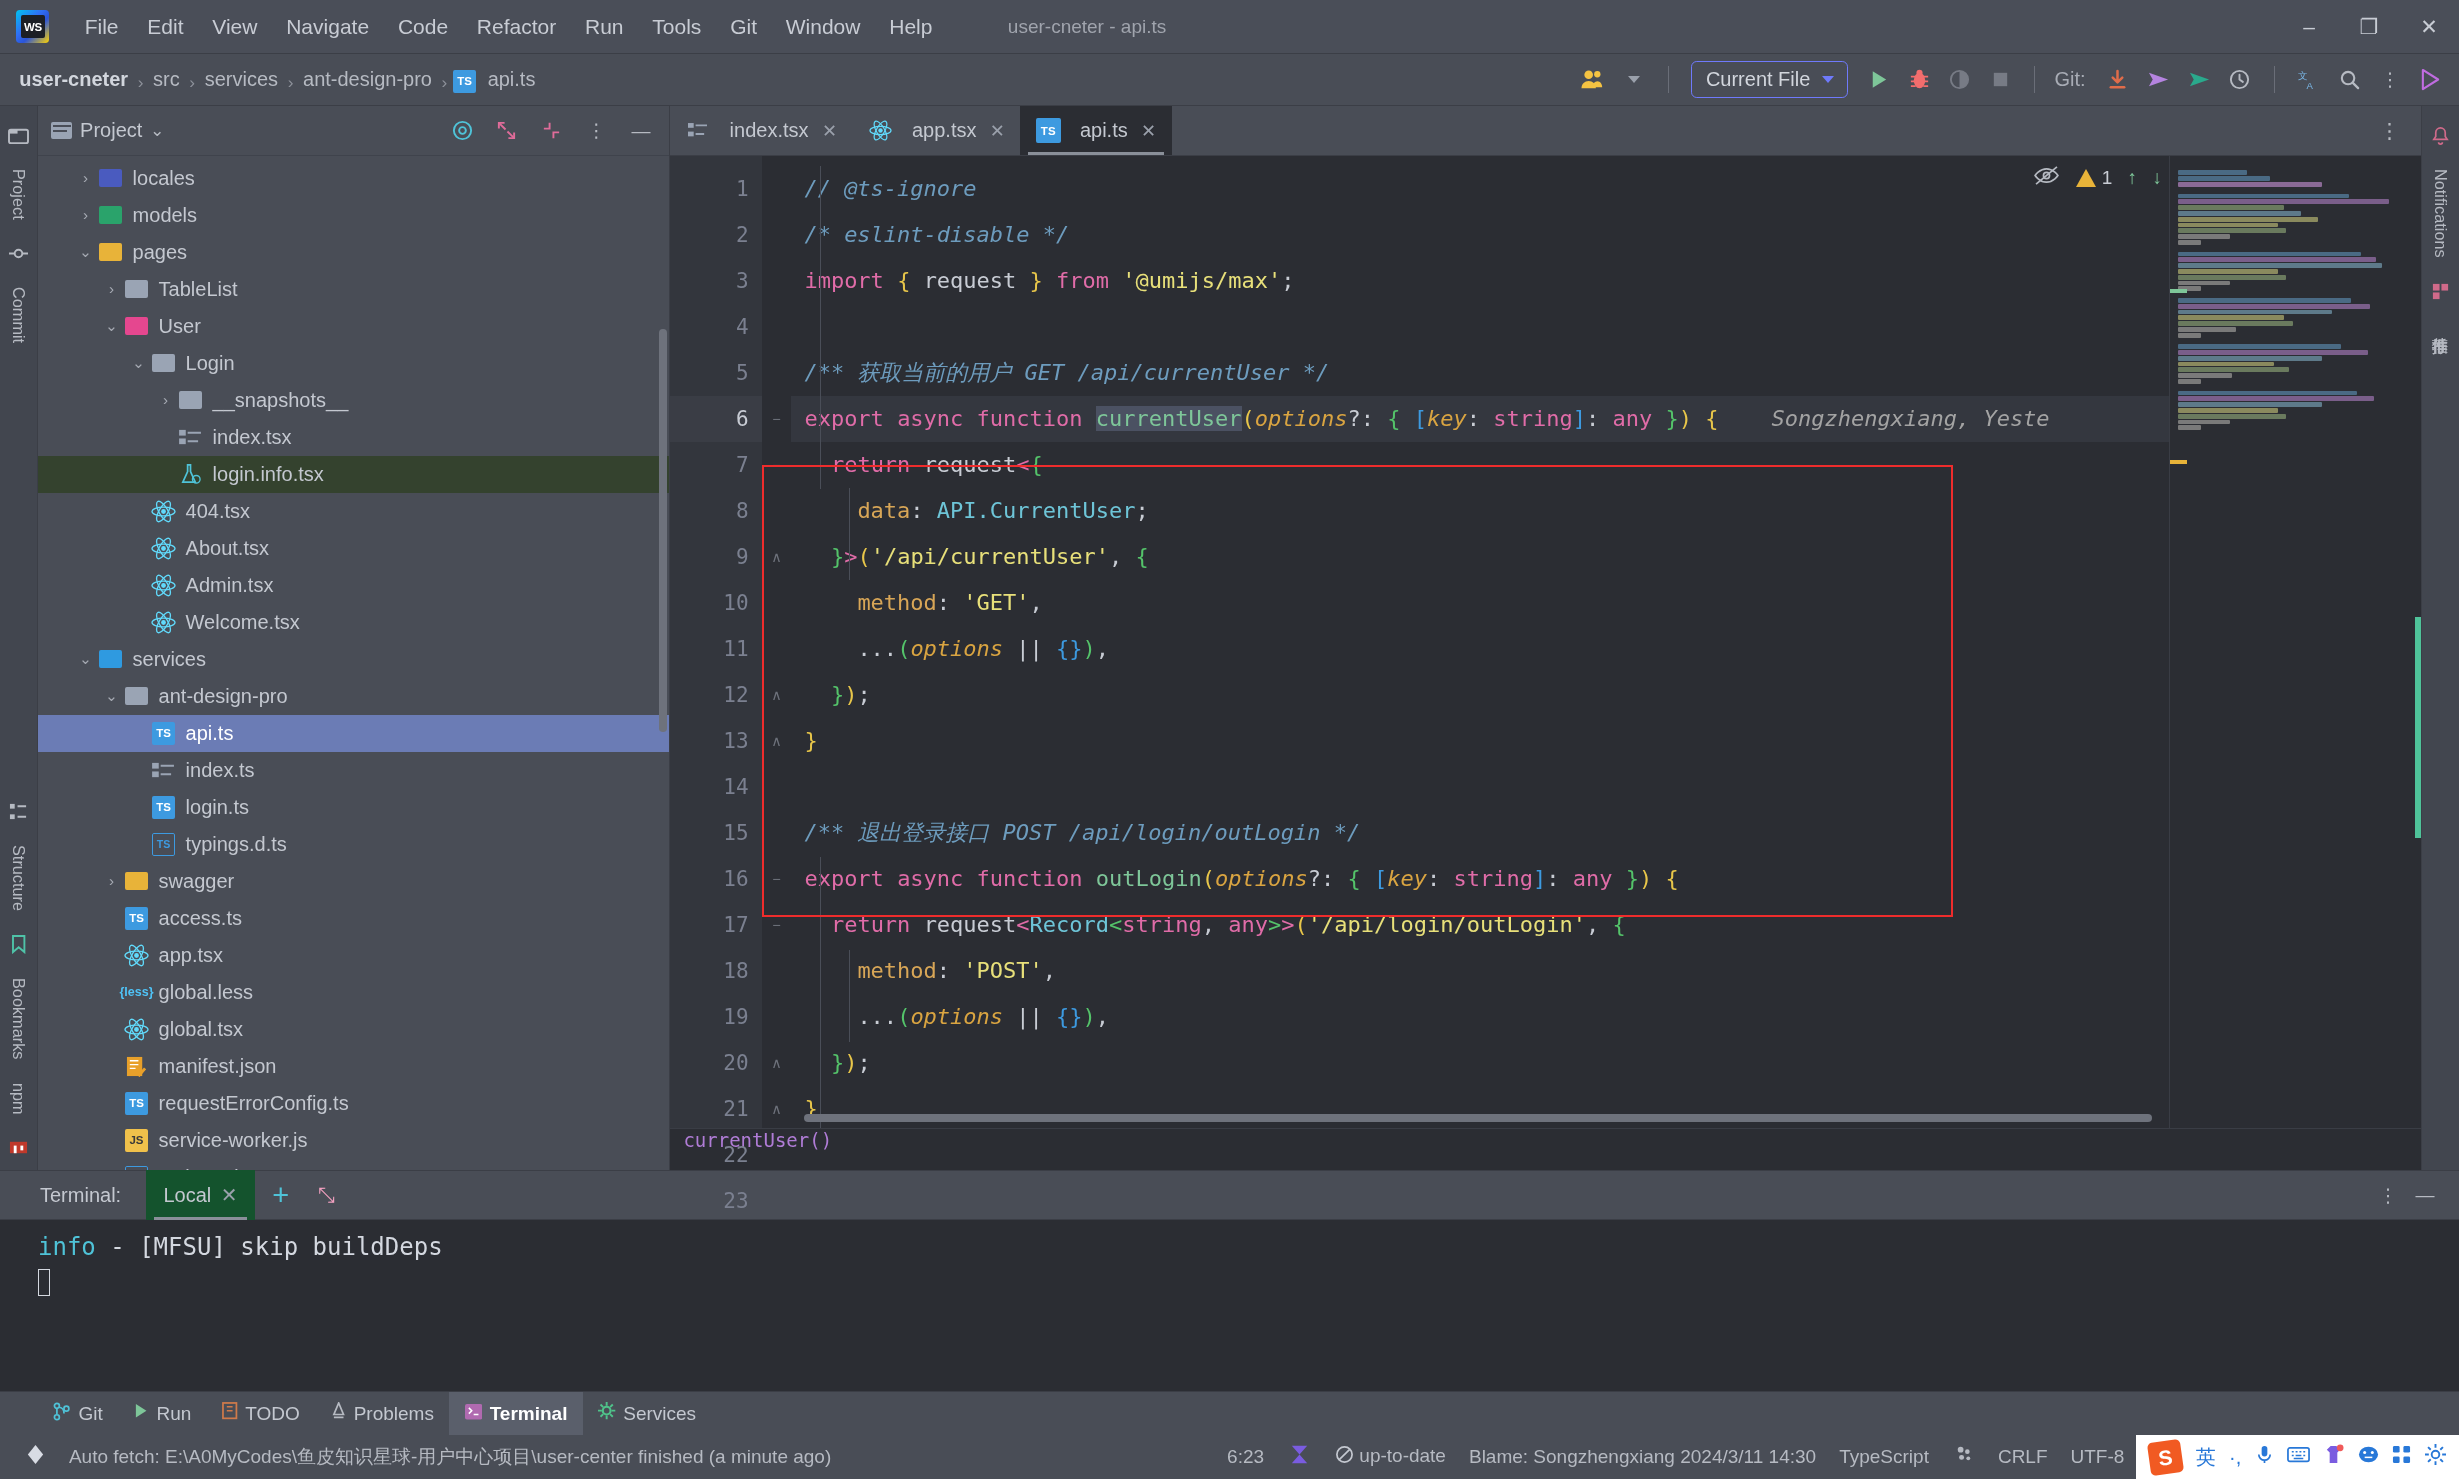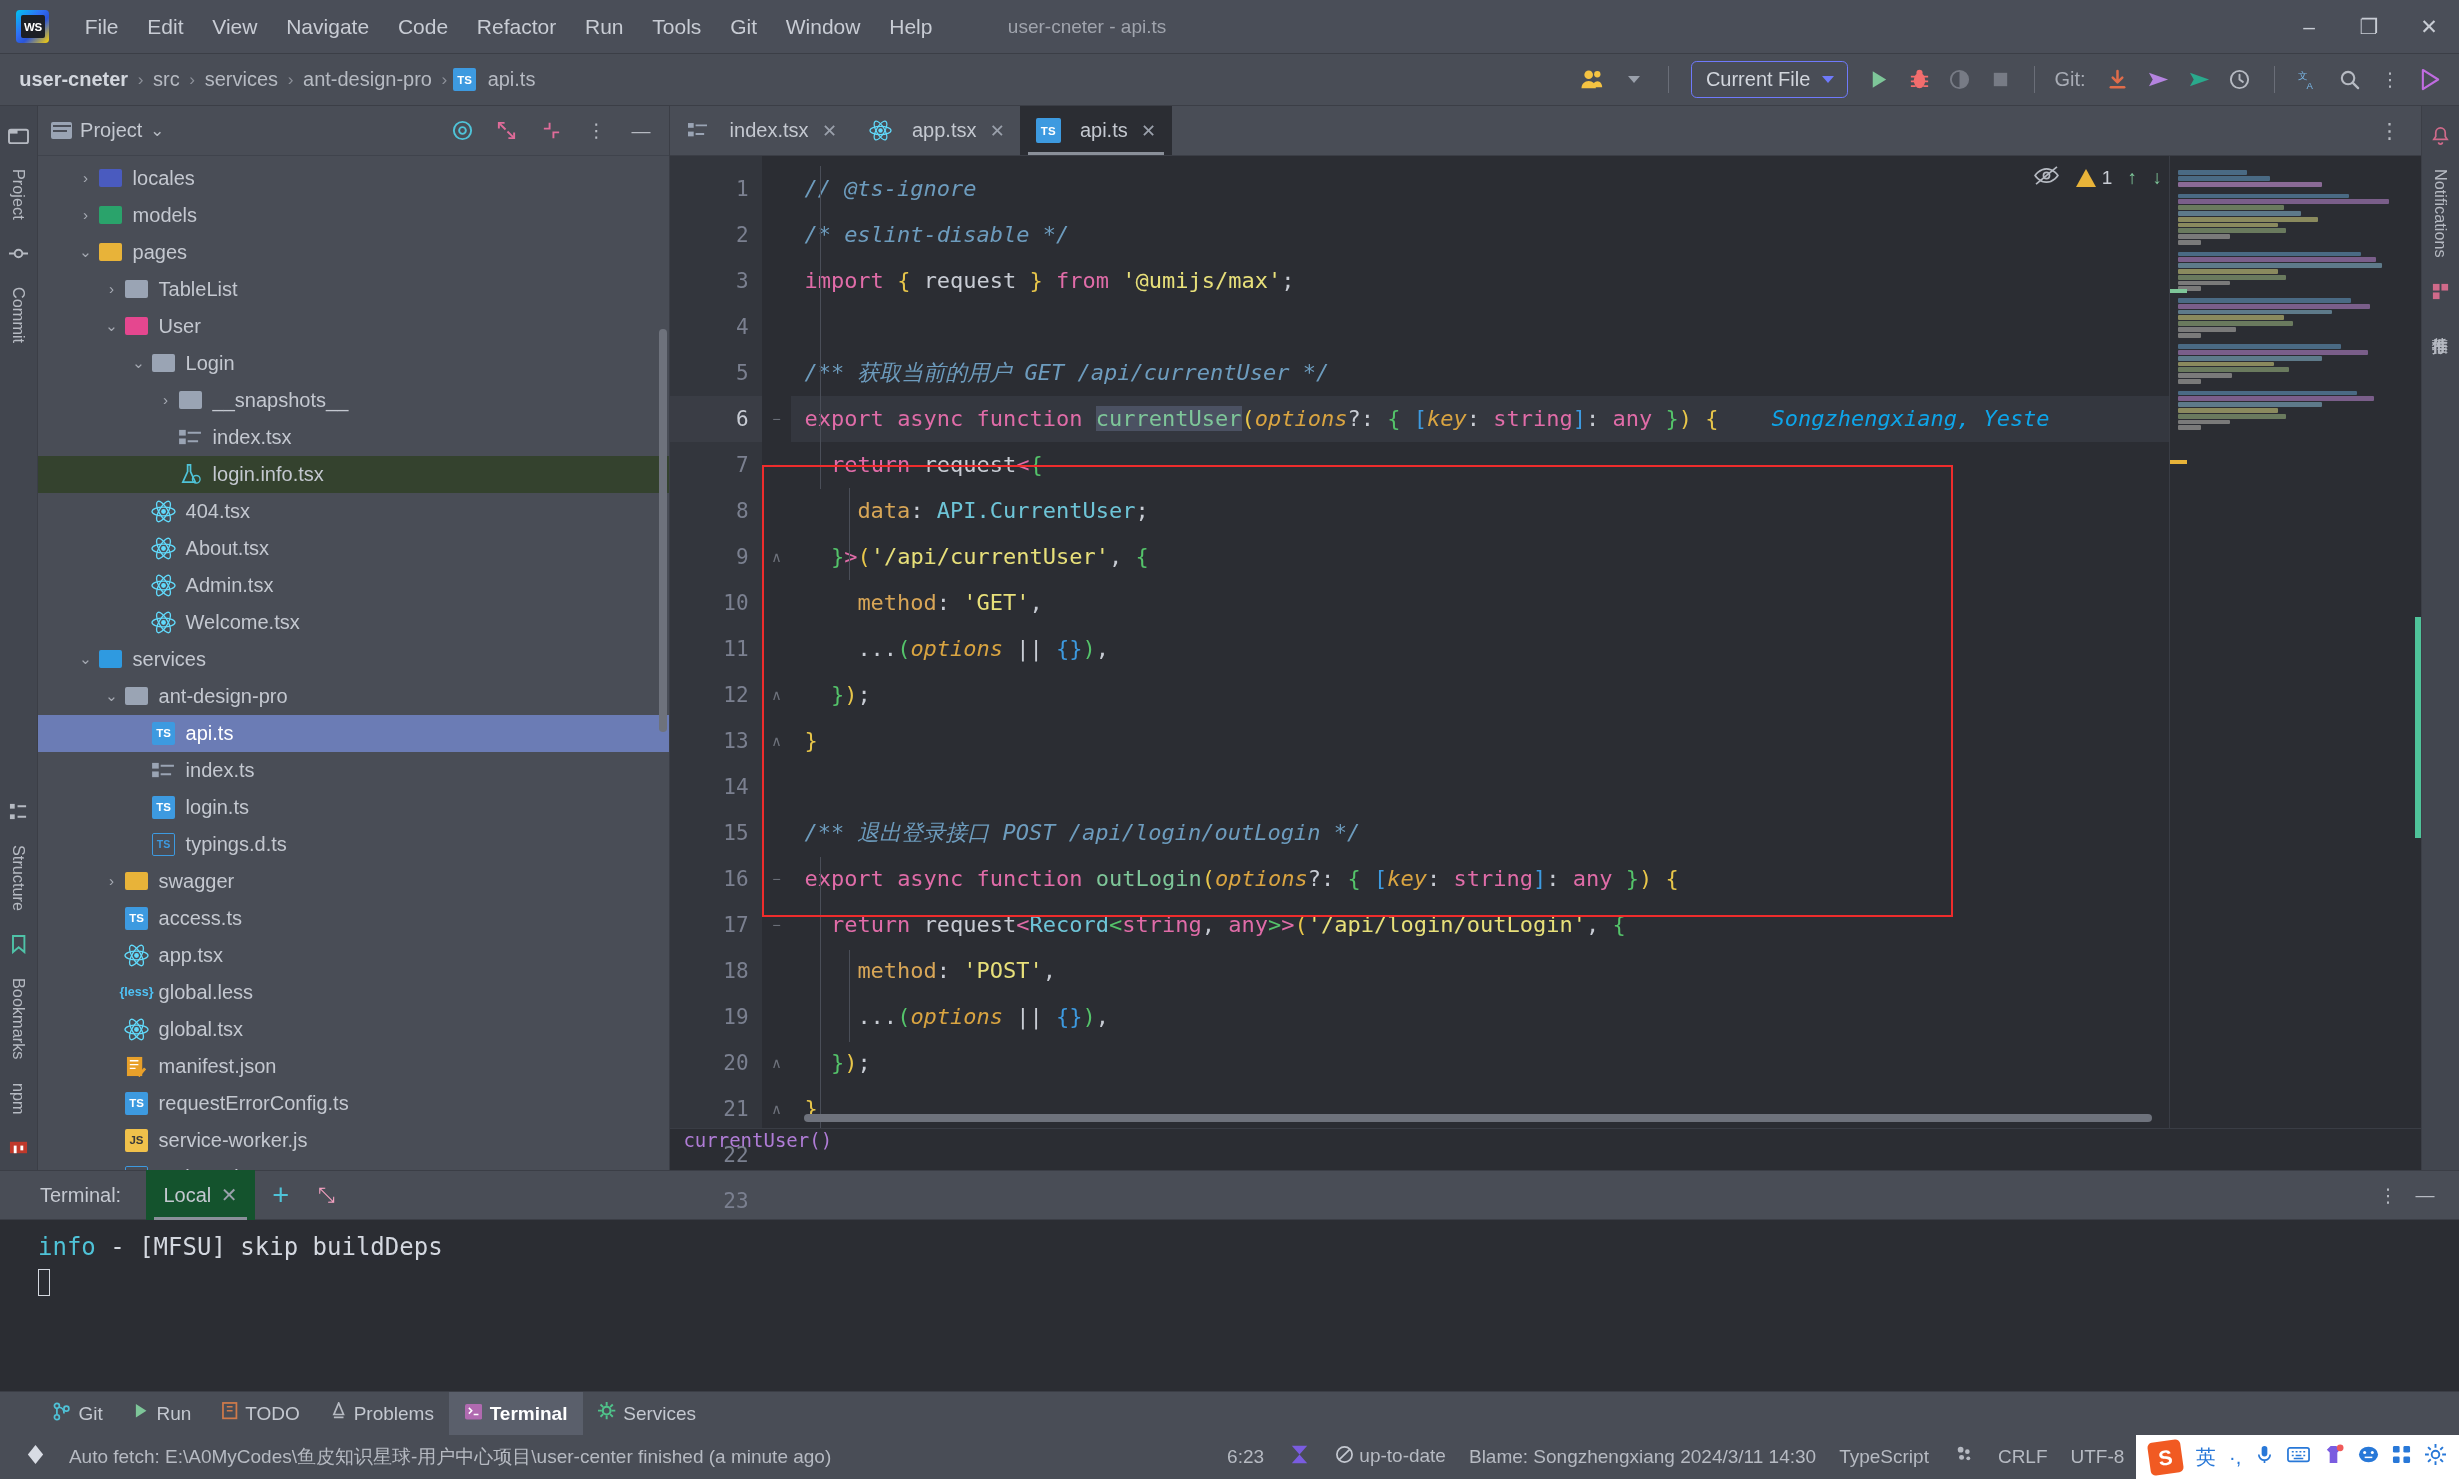--- a/index.html
+++ b/index.html
@@ -54,21 +54,21 @@
   }
 
   
   .navbar {
     height: 52px; flex: 0 0 52px;
     background: #494d56;
     display: flex; align-items: center;
     border-bottom: 1px solid #3b3e46;
     padding-left: 15.4px; padding-right: 9.6px;
   }
-  .crumbs { display: flex; align-items: center; gap: 0; font-size: 20px; }
+  .crumbs { display: flex; align-items: flex-end; gap: 0; font-size: 20px; }
   .crumb { color: #b6bac2; padding: 1.9px 3.8px; white-space: nowrap; }
   .crumb.strong { font-weight: bold; color: #d2d6dd; }
   .crumb-sep { color: #8d919a; padding: 0 5.8px; font-size: 17.3px; }
   .ts-badge {
     display: inline-flex; align-items: center; justify-content: center;
     width: 23px; height: 23px; background: #3d9ae0; color: #fff;
     font-size: 11.5px; font-weight: bold; border-radius: 1.9px; margin-right: 7.7px;
   }
   .nav-spacer { flex: 1; }
   .tb-grp { display: flex; align-items: center; gap: 3.8px; }
@@ -197,21 +197,21 @@
   .c-param { color: #d9a441; font-style: italic; }
   .c-str   { color: #e8e07a; }
   .c-type  { color: #6ec5d8; }
   .c-brk1  { color: #e8c64a; }
   .c-brk2  { color: #54c36a; }
   .c-brk3  { color: #3d9ae0; }
   .c-prop  { color: #d8a657; }
   .c-op    { color: #c8ccd4; }
   .c-gen   { color: #e06ca8; }
   .c-sel   { background: #4b5162; }
-  .c-ghost { color: #0ea5e9; font-style: italic; text-align: center; }
+  .c-ghost { color: #a3a3a3; font-style: italic; text-align: center; }
 
   .redbox {
     position: absolute; border: 2.9px solid #ef2c2c; pointer-events: none;
     left: 0; top: 0; width: 100%; height: 100%;
   }
   .indent-guide {
     position: absolute; width: 1px; background: #4a4e58;
   }
 
   

